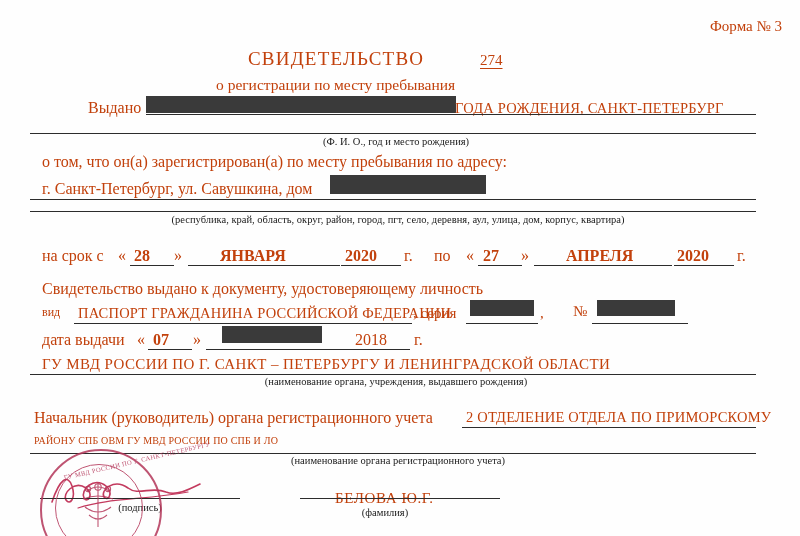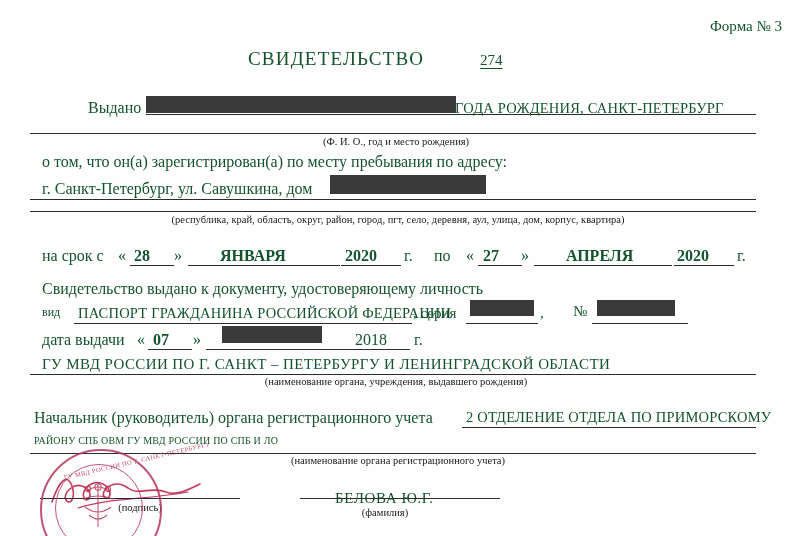--- a/index.html
+++ b/index.html
@@ -35,21 +35,21 @@
     position: absolute;
     font-size: 10.5px;
     color: #1a1a1a;
     text-align: center;
     font-family: "Liberation Serif", serif;
   }
   .txt {
     position: absolute;
     white-space: nowrap;
     font-family: "Liberation Serif", serif;
-    color: #14532d;
+    color: #c2410c;
   }
   
   #form-no {
     right: 18px;
     top: 18px;
     font-size: 15px;
   }
   #title-main {
     left: 248px;
     top: 48px;
@@ -181,20 +181,21 @@
   }
 </style>
 </head>
 <body>
 
 <div class="page">
 
   <div class="txt" id="form-no">Форма № 3</div>
   <div class="txt" id="title-main">СВИДЕТЕЛЬСТВО</div>
   <div class="txt" id="title-number">274</div>
+  <div class="txt" id="title-sub">о регистрации по месту пребывания</div>
 
   <div class="txt" id="label-issued">Выдано</div>
   <div class="redact" style="left:146px; top:96px; width:310px; height:17px;"></div>
   <div class="txt" id="issued-tail">ГОДА РОЖДЕНИЯ, САНКТ-ПЕТЕРБУРГ</div>
   <div class="rule" style="left:146px; top:114px; width:610px;"></div>
 
   <div class="rule" style="left:30px; top:133px; width:726px;"></div>
   <div class="caption" style="left:246px; top:136px; width:300px;">(Ф. И. О., год и место рождения)</div>
 
   <div class="txt" id="addr-line">г. Санкт-Петербург, ул. Савушкина, дом</div>

